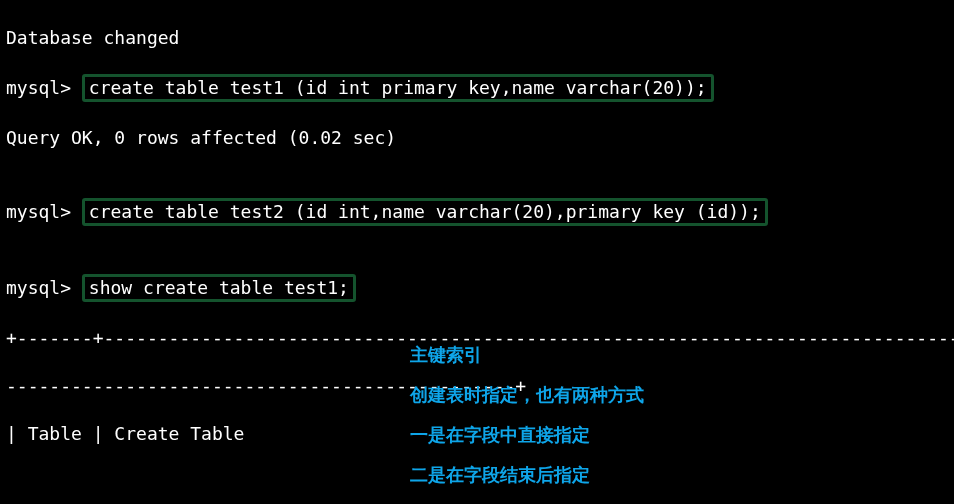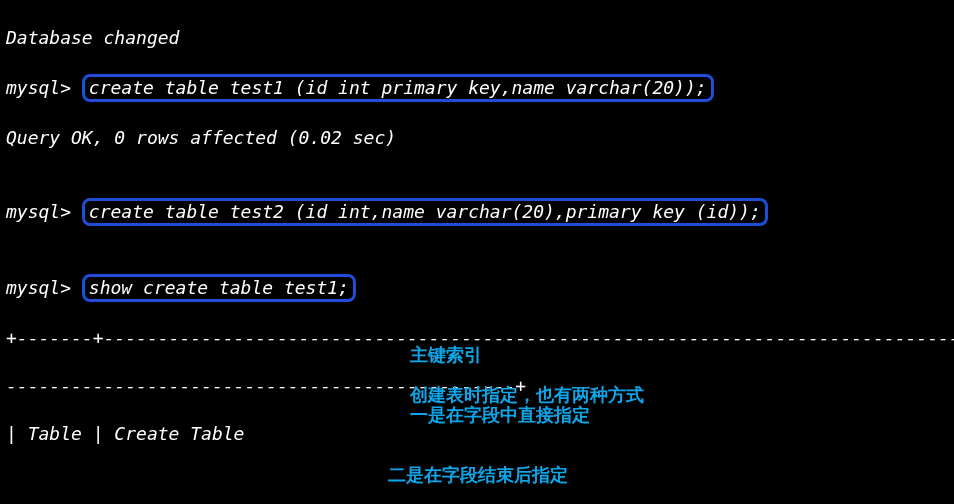--- a/index.html
+++ b/index.html
@@ -12,24 +12,24 @@
     line-height: 24px;
     width: 954px;
     height: 504px;
     overflow: hidden;
   }
   .terminal {
     position: relative;
     padding: 2px 6px;
     white-space: pre;
   }
-  .line { display: block; white-space: pre; font-style: italic; }
+  .line { display: block; white-space: pre; }
   .red-box {
-    border: 3px solid #1d4ed8;
-    border-radius: 8px;
+    border: 3px solid #14532d;
+    border-radius: 3px;
     padding: 0 4px;
     display: inline-block;
     line-height: 22px;
   }
   .annot {
     position: absolute;
     color: #0ea5e9;
     font-family: "Microsoft YaHei", "PingFang SC", "Heiti SC", sans-serif;
     font-size: 18px;
     line-height: 30px;
@@ -56,15 +56,15 @@
 
 
 
 
 
 
 
 
 <div class="annot" style="left:410px; top:340px;">主键索引</div>
 <div class="annot" style="left:410px; top:380px;text-align:right;">创建表时指定，也有两种方式</div>
-<div class="annot" style="left:410px; top:400px;">一是在字段中直接指定</div>
-<div class="annot" style="left:388px; top:460px;">二是在字段结束后指定</div>
+<div class="annot" style="left:410px; top:420px;">一是在字段中直接指定</div>
+<div class="annot" style="left:410px; top:460px;">二是在字段结束后指定</div>
 </div>
 
 </body></html>

